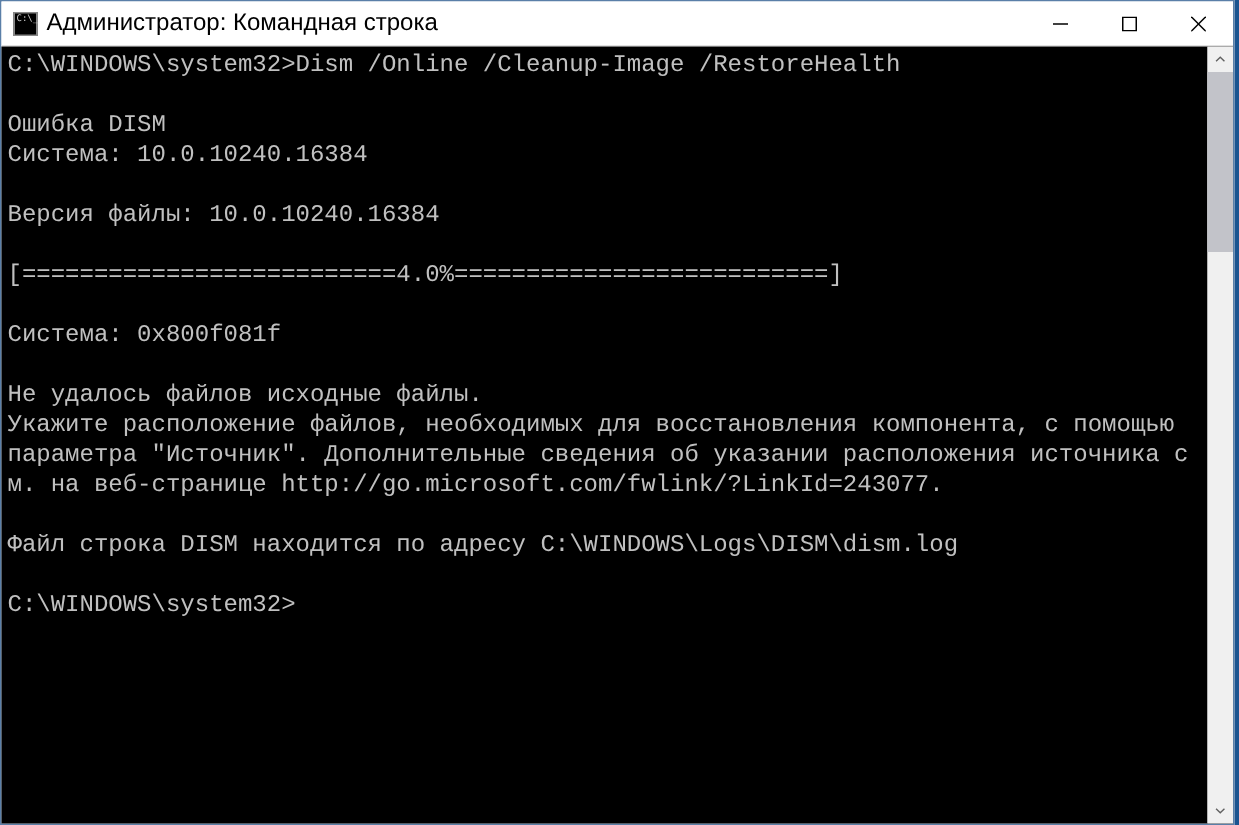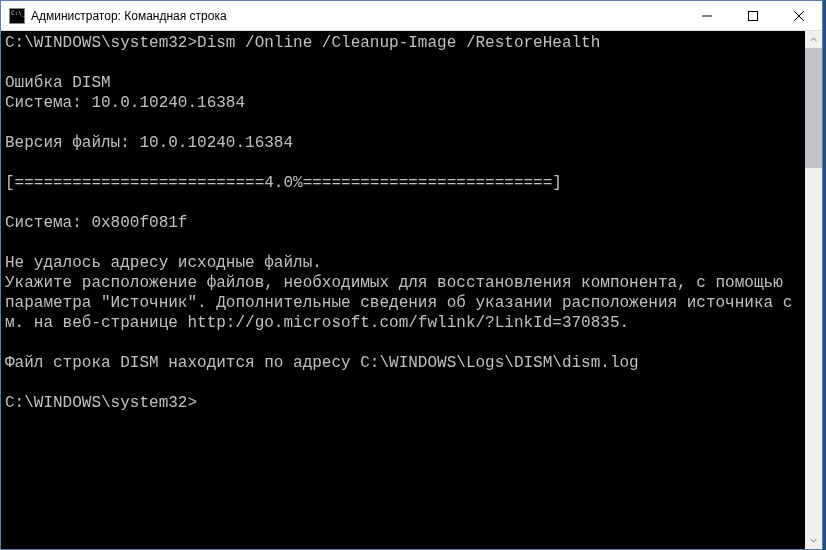--- a/index.html
+++ b/index.html
@@ -47,21 +47,21 @@
       content: "C:\\_";
       color: #ccc;
       font-size: 6px;
       font-family: monospace;
       position: absolute;
       top: 1px;
       left: 1px;
       line-height: 6px;
     }
     .title-text {
-      font-size: 12px;
+      font-size: 16px;
       color: #000;
       flex: 0 0 auto;
     }
     .titlebar-spacer {
       flex: 1;
     }
     .win-controls {
       display: flex;
       height: 100%;
     }
@@ -171,22 +171,22 @@
 <span></span>
 <span>Ошибка DISM</span>
 <span>Cистема: 10.0.10240.16384</span>
 <span></span>
 <span>Версия файлы: 10.0.10240.16384</span>
 <span></span>
 <span>[==========================4.0%==========================]</span>
 <span></span>
 <span>Cистема: 0x800f081f</span>
 <span></span>
-<span>Не удалось адресу исходные файлы.</span>
-<span>Укажите расположение файлов, необходимых для восстановления компонента, с помощью параметра "Источник". Дополнительные сведения об указании расположения источника см. на веб-странице http://go.microsoft.com/fwlink/?LinkId=370835.</span>
+<span>Не удалось файлов исходные файлы.</span>
+<span>Укажите расположение файлов, необходимых для восстановления компонента, с помощью параметра "Источник". Дополнительные сведения об указании расположения источника см. на веб-странице http://go.microsoft.com/fwlink/?LinkId=243077.</span>
 <span></span>
 <span>Файл строка DISM находится по адресу C:\WINDOWS\Logs\DISM\dism.log</span>
 <span></span>
 <span>C:\WINDOWS\system32&gt;</span></div>
     <div class="scrollbar">
       <div class="scroll-btn">
         <svg viewBox="0 0 10 10">
             <path d="M1 7 L5 3 L9 7" fill="none" stroke="#606060" stroke-width="1.3"></path>
           </svg>
       </div>

